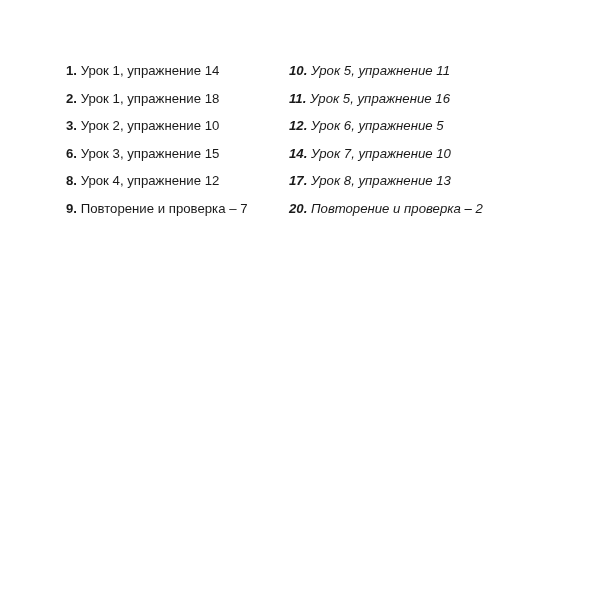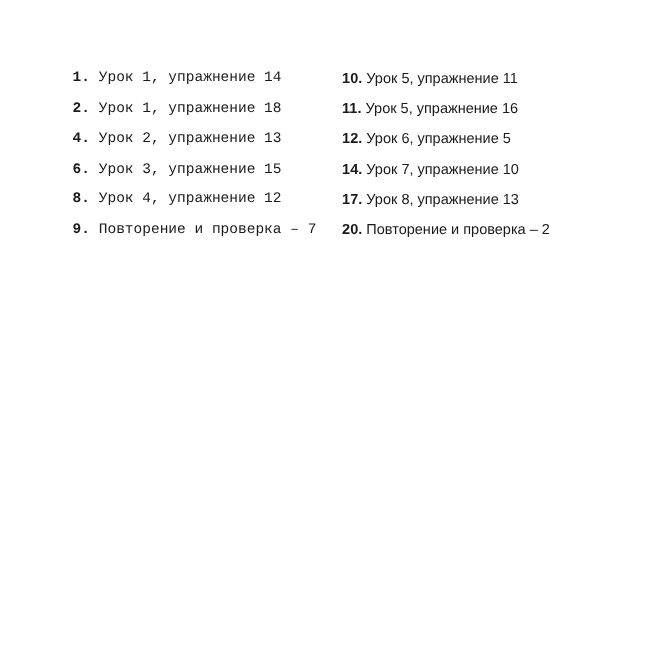--- a/index.html
+++ b/index.html
@@ -15,39 +15,39 @@
       font-family: "Liberation Sans", sans-serif;
       color: #1a1a1a;
     }
     .column {
       position: absolute;
       top: 62px;
       list-style: none;
       margin: 0;
       padding: 0;
     }
-    .col-left { left: 66px; font-family: Liberation Mono, monospace; }
-    .col-right { left: 311px; }
+    .col-left { left: 66px; }
+    .col-right { left: 289px; font-style: italic; }
     .item {
       height: 27.5px;
       line-height: 18px;
       font-size: 13.2px;
       white-space: nowrap;
     }
     .num {
       font-weight: bold;
     }
   </style>
 </head>
 <body>
 
 <ul class="column col-left">
   <li class="item"><span class="num">1.</span><span> Урок 1, упражнение 14</span></li>
   <li class="item"><span class="num">2.</span><span> Урок 1, упражнение 18</span></li>
-  <li class="item"><span class="num">4.</span><span> Урок 2, упражнение 13</span></li>
+  <li class="item"><span class="num">3.</span><span> Урок 2, упражнение 10</span></li>
   <li class="item"><span class="num">6.</span><span> Урок 3, упражнение 15</span></li>
   <li class="item"><span class="num">8.</span><span> Урок 4, упражнение 12</span></li>
   <li class="item"><span class="num">9.</span><span> Повторение и проверка – 7</span></li>
 </ul>
 
 <ul class="column col-right">
   <li class="item"><span class="num">10.</span><span> Урок 5, упражнение 11</span></li>
   <li class="item"><span class="num">11.</span><span> Урок 5, упражнение 16</span></li>
   <li class="item"><span class="num">12.</span><span> Урок 6, упражнение 5</span></li>
   <li class="item"><span class="num">14.</span><span> Урок 7, упражнение 10</span></li>

